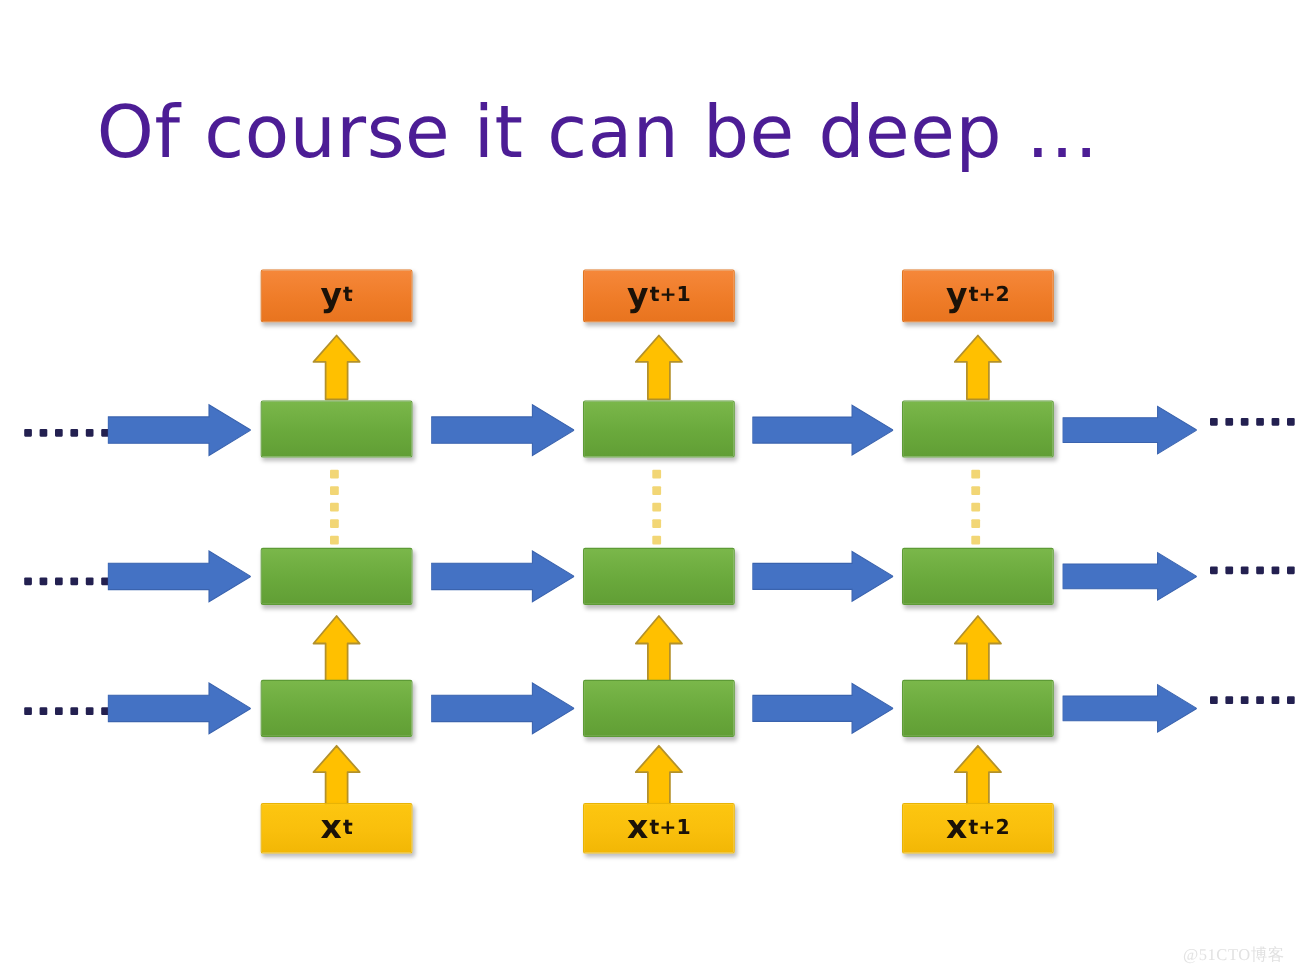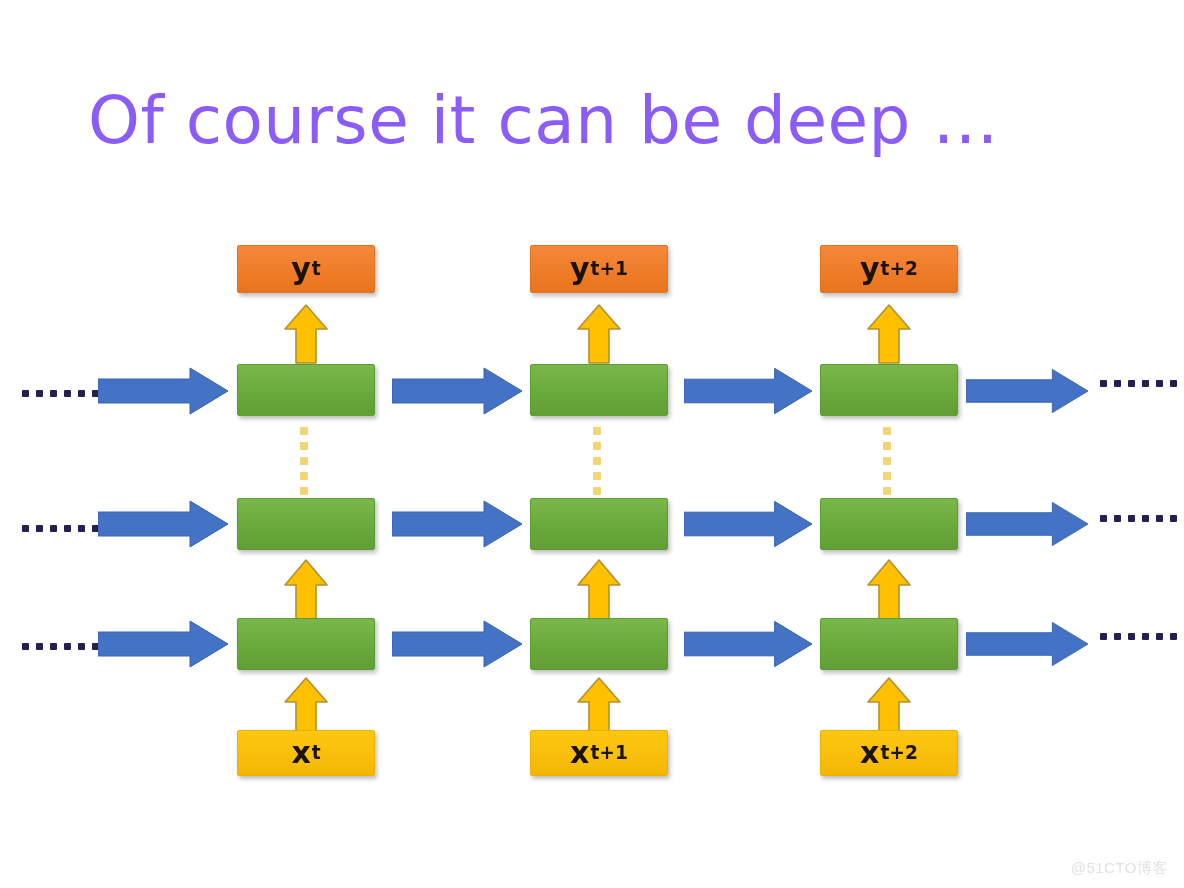--- a/index.html
+++ b/index.html
@@ -24,21 +24,21 @@
     background: #ffffff;
   }
 
   
   #slide-title {
     position: absolute;
     left: 88px;
     top: 88px;
     font-size: 66px;
     line-height: 1.0;
-    color: #8b5cf6;
+    color: #4c1d95;
     font-weight: 400;
     letter-spacing: 0.5px;
     white-space: nowrap;
     font-family: "DejaVu Sans", sans-serif;
     text-align: right;
   }
 
   
   .node {
     position: absolute;
@@ -124,21 +124,21 @@
     border-radius: 1px;
   }
 
   
   #watermark {
     position: absolute;
     right: 16px;
     bottom: 10px;
     font-size: 15px;
     color: #e2e2e2;
-    font-family: Liberation Sans, sans-serif;
+    font-family: Liberation Serif, serif;
     letter-spacing: 0.5px;
     white-space: nowrap;
   }
 </style>
 </head>
 <body>
 
 <div id="slide">
 
   <div id="slide-title">Of course it can be deep …</div>

